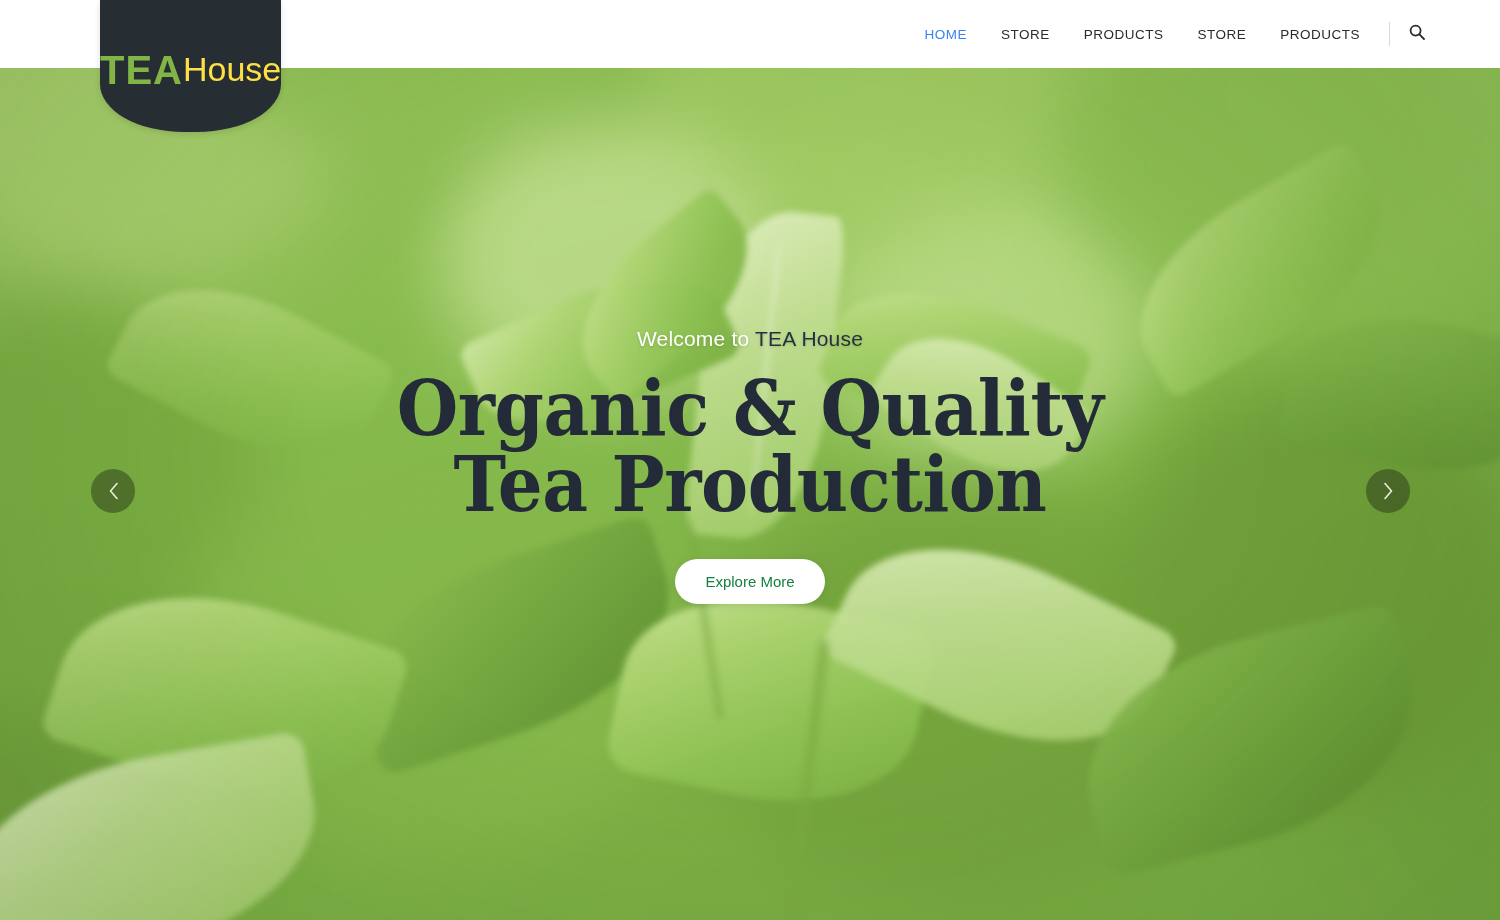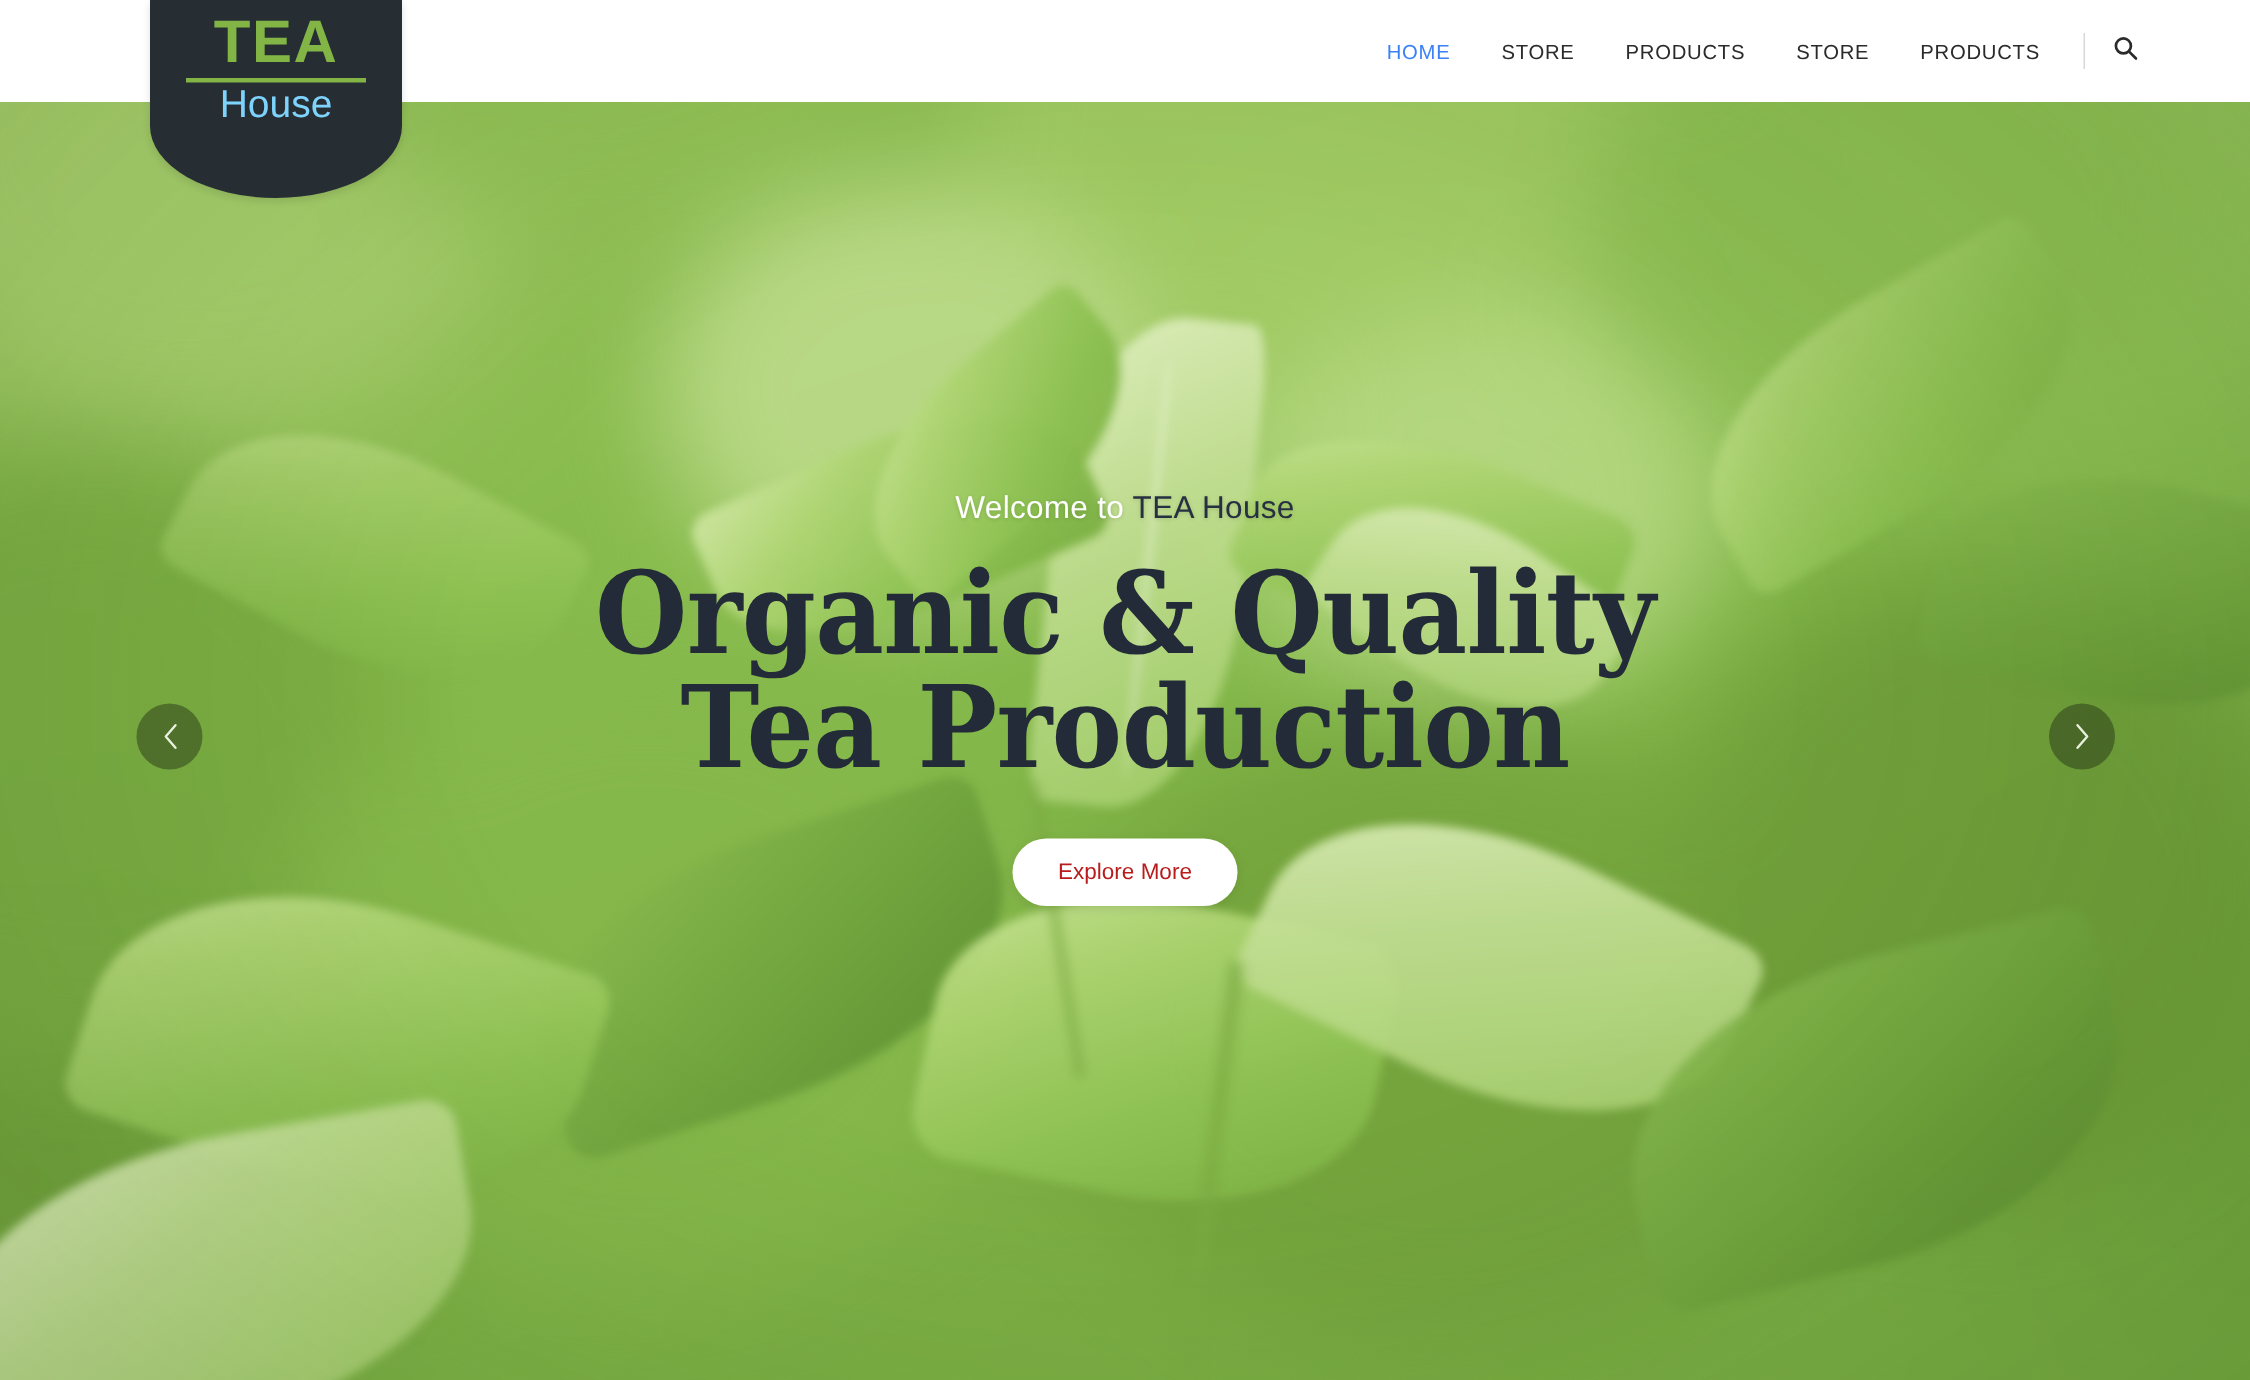--- a/index.html
+++ b/index.html
@@ -80,36 +80,36 @@
   .nav-divider {
     width:1px; height:24px; background:#d8d8d8; margin:0 6px 0 12px;
   }
   .search-btn {
     width:42px; height:68px; display:flex; align-items:center;
     justify-content:center; cursor:pointer; margin-right:62px;
   }
 
   
   .logo {
-    position:absolute; left:100px; top:0; width:168px; height:132px;
+    position:absolute; left:100px; top:0; width:181px; height:132px;
     background:#262d33;
     border-radius:0 0 84px 84px / 0 0 48px 48px;
     z-index:40;
-    display:flex; flex-direction:column; align-items:center;
+    display:flex; align-items:center;
     padding-top:8px;
     box-shadow:0 2px 6px rgba(0,0,0,.12);
   }
   .logo-tea {
     font-size:40px; font-weight:bold; color:#82b546;
     letter-spacing:1px; line-height:1;
     font-family:"Liberation Sans", sans-serif;
   }
   .logo-rule { width:120px; height:3px; background:#82b546; margin:4px 0 1px; }
   .logo-house {
-    font-size:26px; color:#7dd3fc; line-height:1.05;
+    font-size:34px; color:#fde047; line-height:1.05;
     letter-spacing:0px; font-family:"Liberation Sans", sans-serif;
   }
 
   
   .hero-content {
     position:absolute; left:0; top:0; width:1500px; height:920px;
     display:flex; flex-direction:column; align-items:center;
     justify-content:center; z-index:20; padding-top:10px;
   }
   .welcome {
@@ -121,21 +121,21 @@
     font-family:"DejaVu Serif", serif;
     font-weight:bold;
     font-size:76px; line-height:1.0;
     color:#242b38; text-align:center;
     max-width:900px;
     letter-spacing:-0.5px;
     transform:scaleX(.93);
   }
   .explore {
     margin-top:36px;
-    background:#ffffff; color:#b91c1c;
+    background:#ffffff; color:#15803d;
     border:none; border-radius:26px;
     padding:0 30px; height:45px;
     font-size:15px; cursor:pointer;
     font-family:"Liberation Sans", sans-serif;
     box-shadow:0 2px 8px rgba(0,0,0,.08);
   }
 
   
   .arrow {
     position:absolute; top:469px; width:44px; height:44px;

